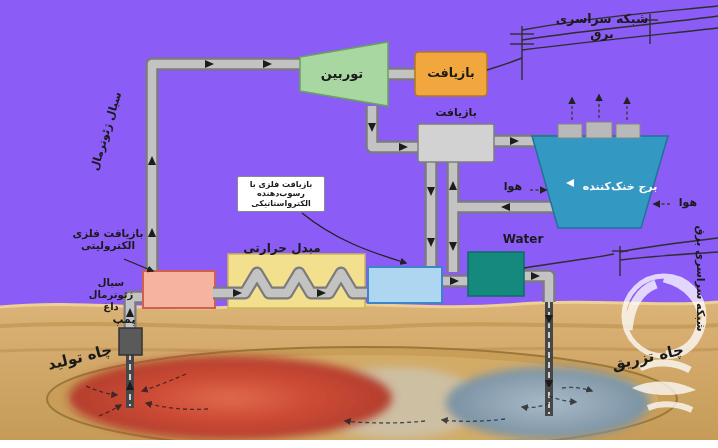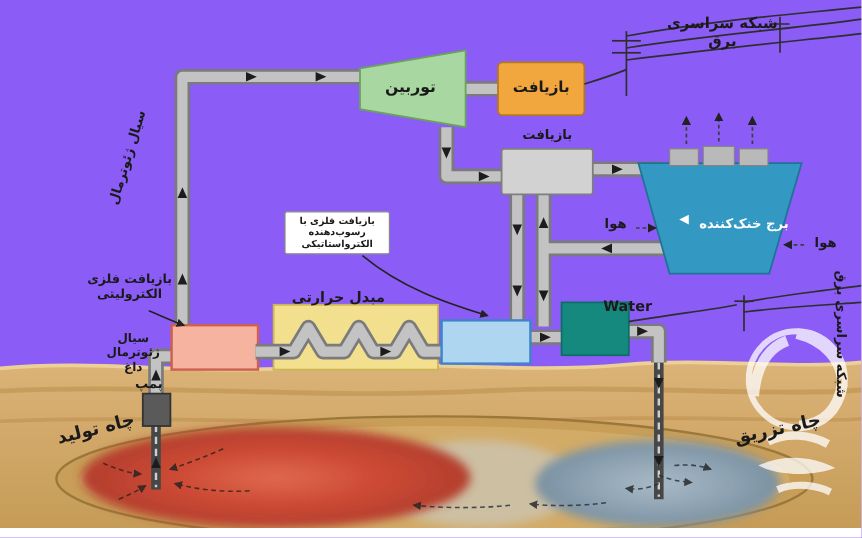--- a/index.html
+++ b/index.html
@@ -198,21 +198,21 @@
 
 
   <div class="lbl" style="left:418px;top:107px;width:76px;font-size:11px;">بازیافت</div>
 
   <div class="lbl white" style="left:576px;top:181px;width:88px;font-size:11px;">برج خنک‌کننده</div>
 
   <div class="lbl" style="left:497px;top:181px;width:32px;font-size:11px;">هوا</div>
 
   <div class="lbl" style="left:672px;top:197px;width:32px;font-size:11px;">هوا</div>
 
-  <div class="lbl ltr" style="left:498px;top:232px;width:50px;font-size:12px;margin-top:16px;">Water</div>
+  <div class="lbl ltr" style="left:498px;top:232px;width:50px;font-size:12px;">Water</div>
 
   <div class="lbl" style="left:48px;top:125px;width:118px;font-size:11px;transform:rotate(-73deg);">سیال ژئوترمال</div>
 
   <div class="lbl boxed" style="left:237px;top:176px;width:82px;font-size:8px;text-align:center;">بازیافت فلزی با
 رسوب‌دهنده
 الکترواستاتیکی</div>
 
   <div class="lbl" style="left:243px;top:241px;width:78px;font-size:12px;">مبدل حرارتی</div>
 
   <div class="lbl" style="left:70px;top:227px;width:76px;font-size:10.5px;text-align:center;">بازیافت فلزی

